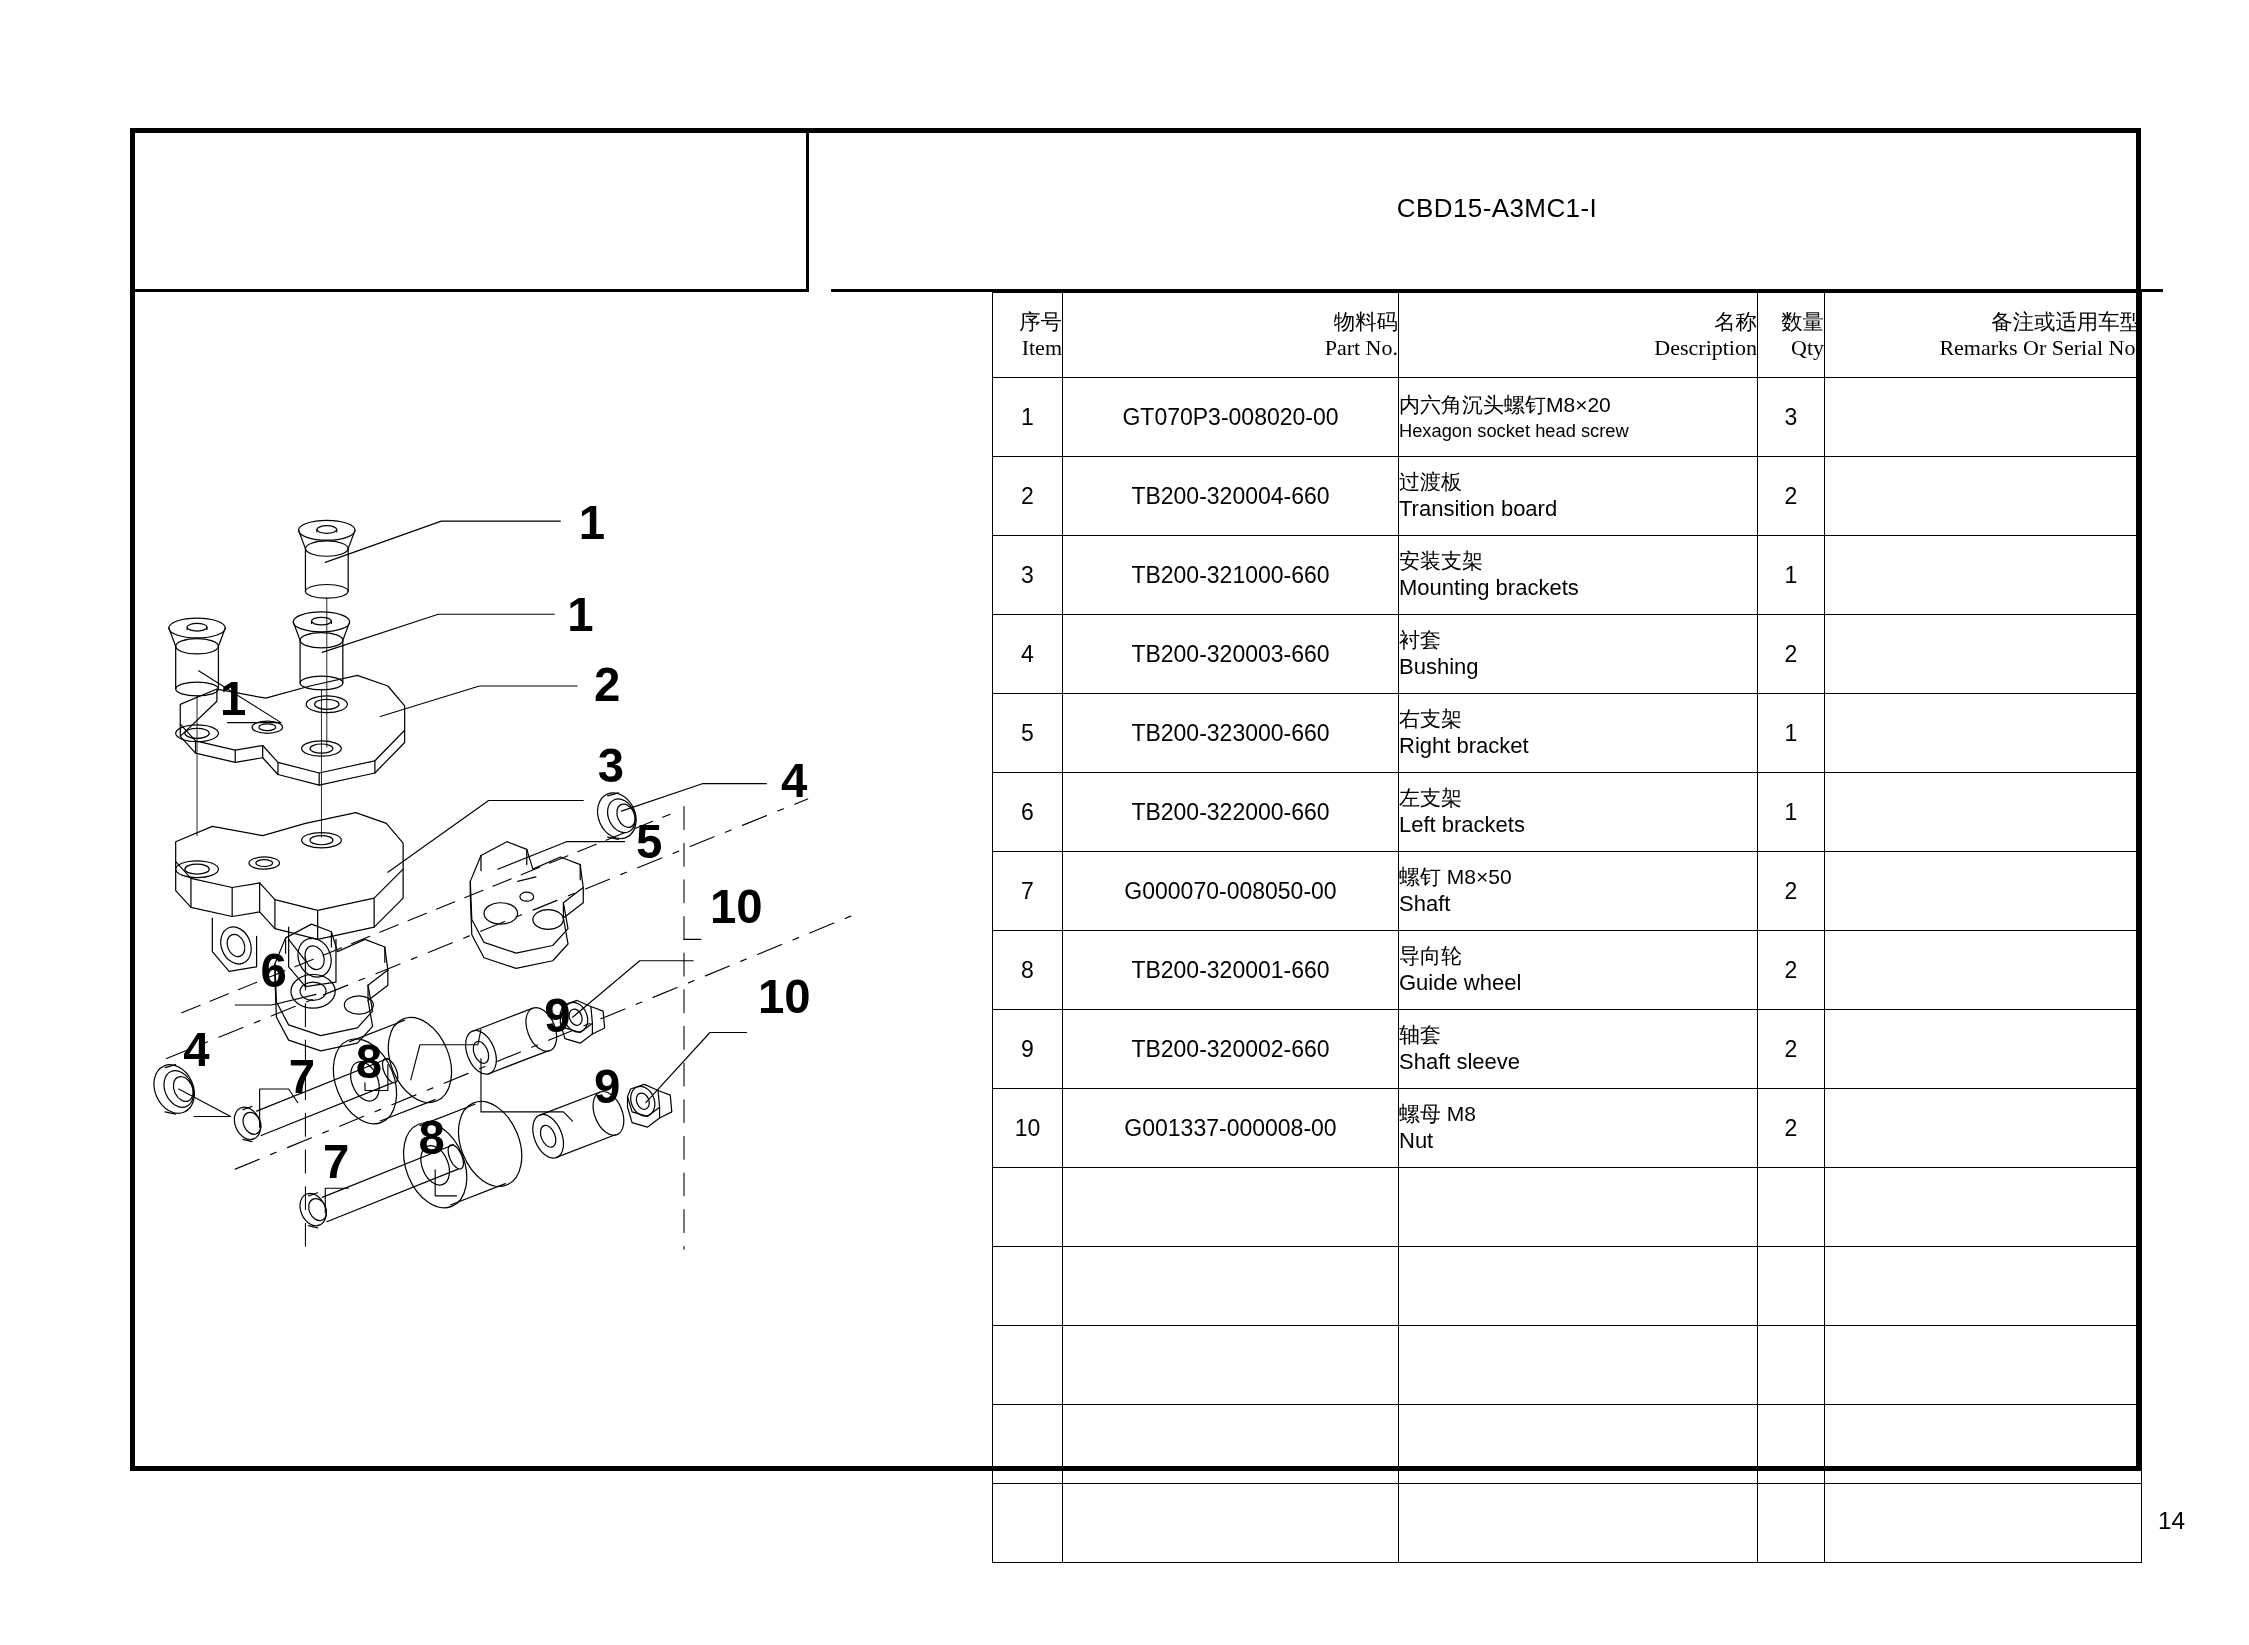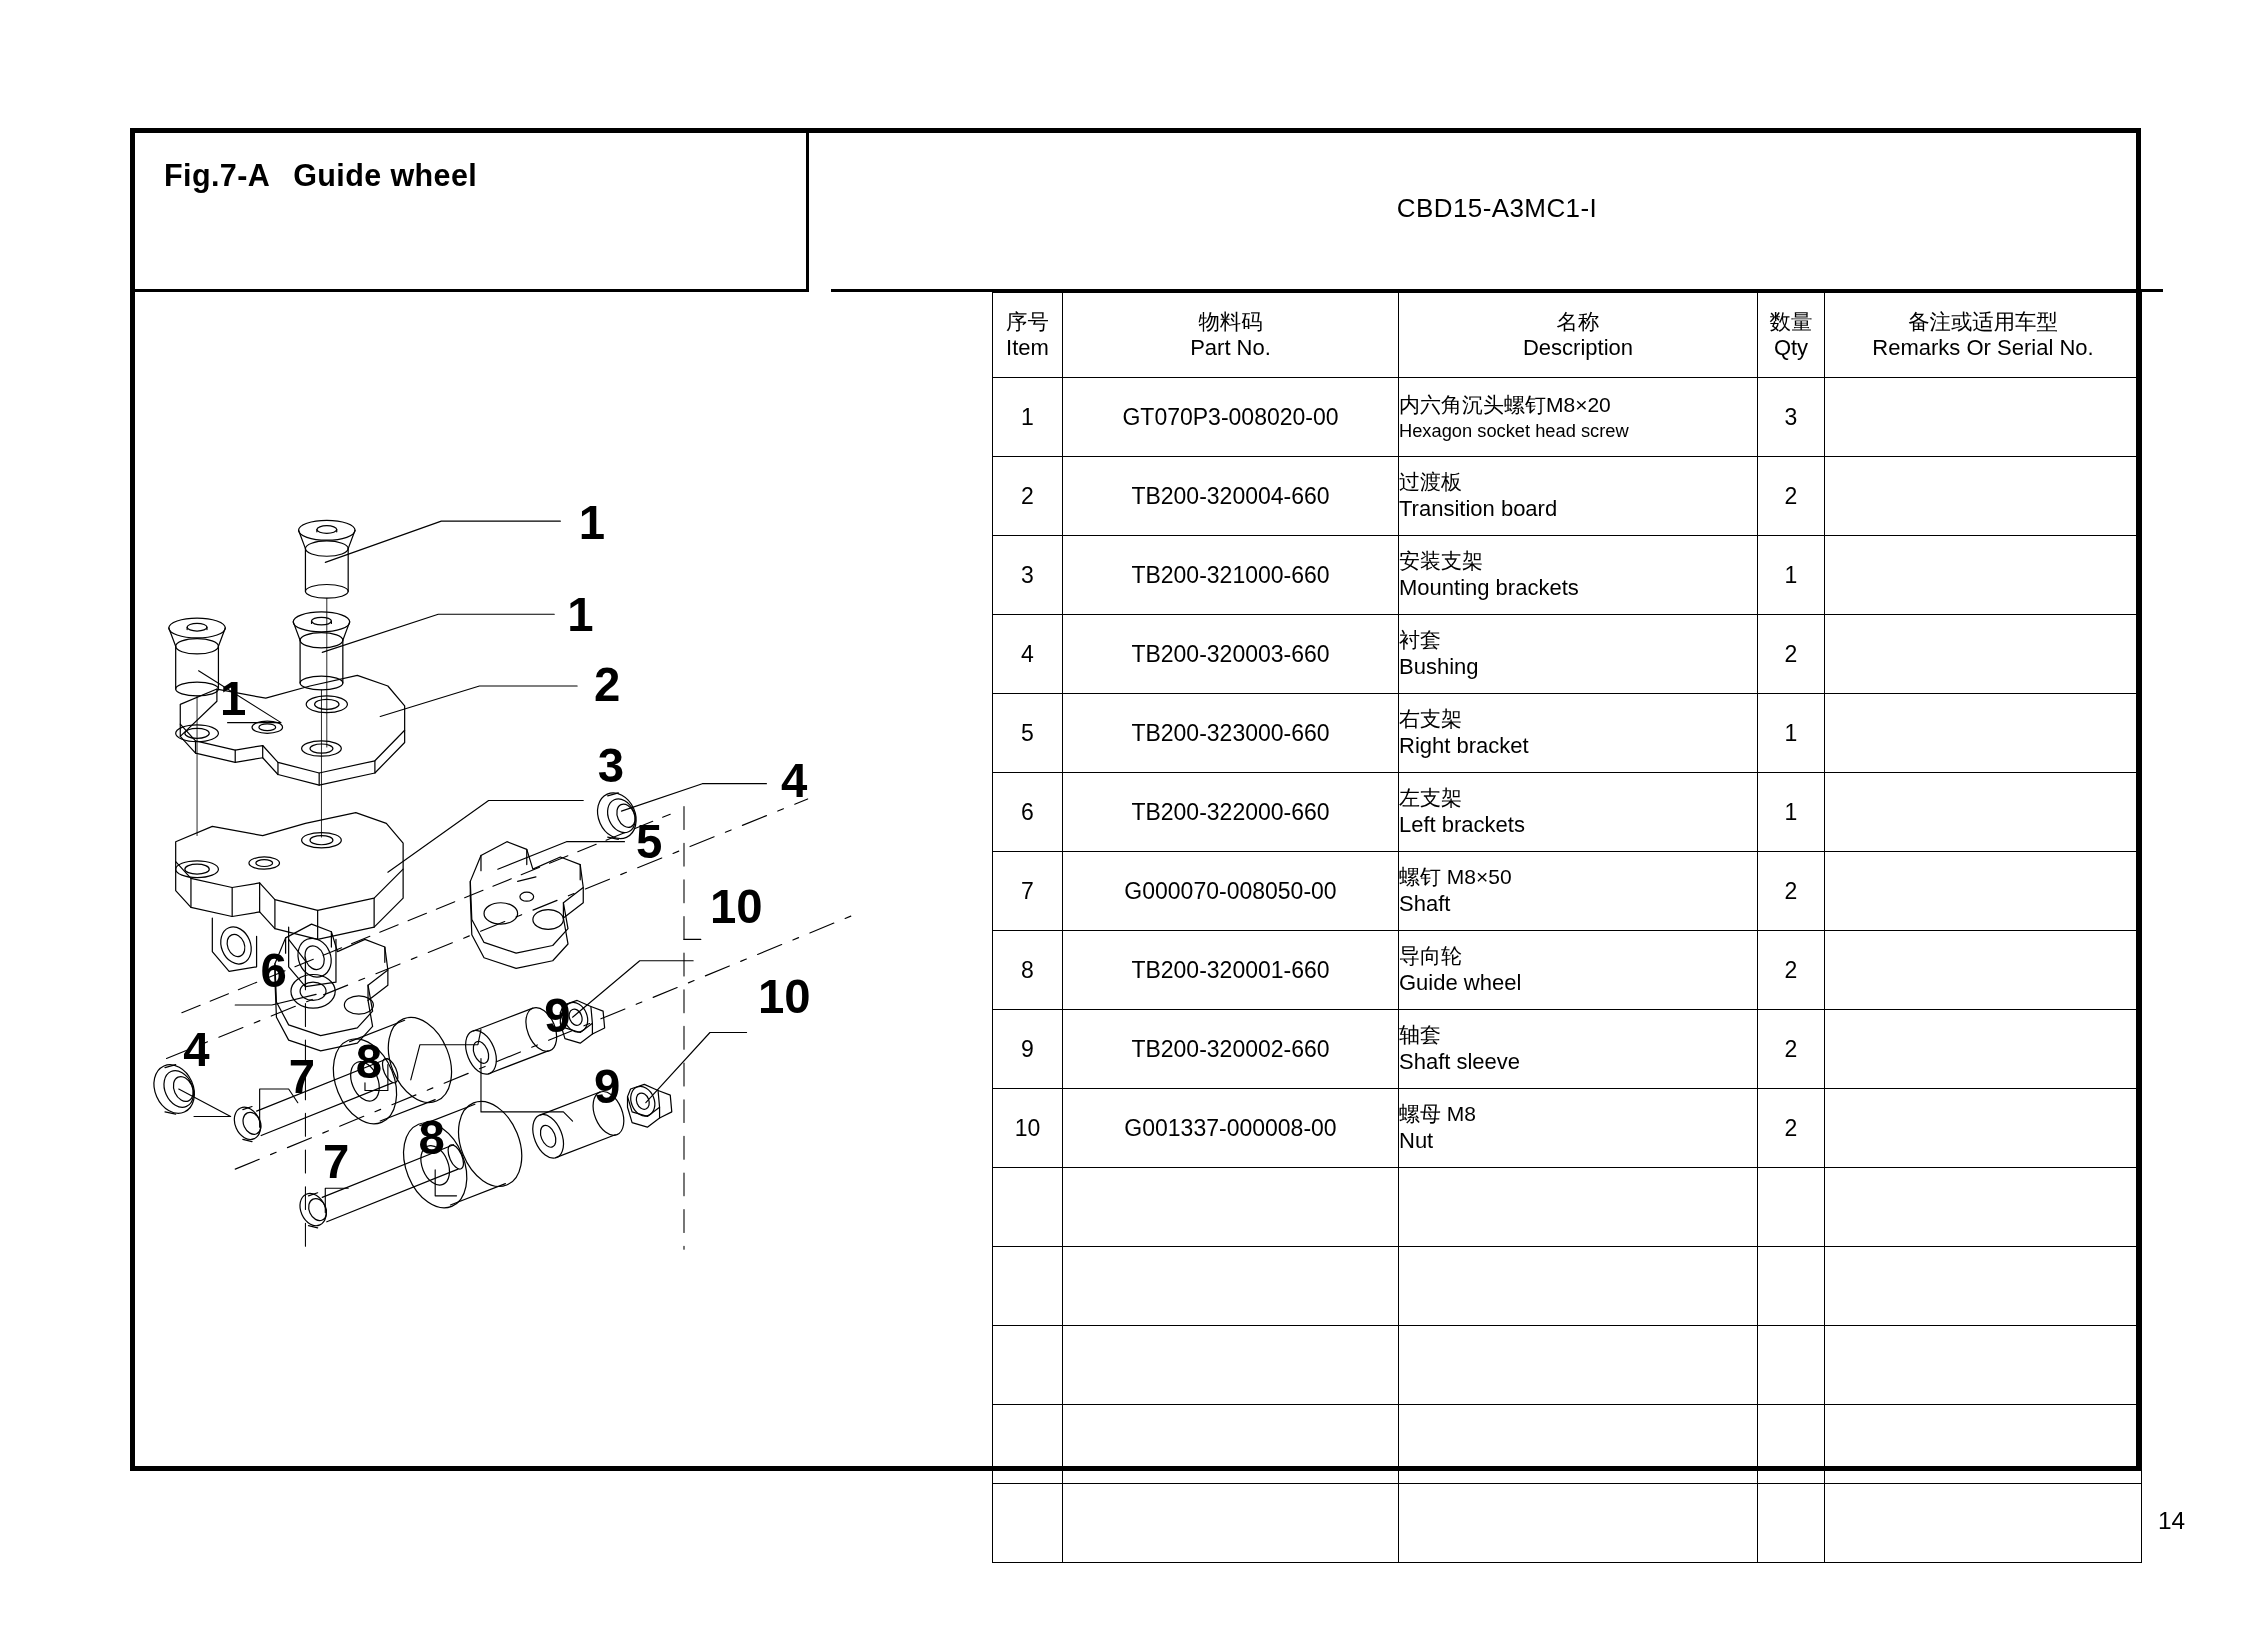--- a/index.html
+++ b/index.html
@@ -83,22 +83,23 @@
     box-sizing: border-box;
   }
   .col-item  { width: 70px;  }
   .col-part  { width: 336px; }
   .col-desc  { width: 359px; }
   .col-qty   { width: 67px;  }
   .col-rmk   { width: 317px; }
 
   thead td {
     height: 85px;
-    text-align: center;
+    text-align: right;
     line-height: 1.22;
+    font-family: Liberation Serif, serif;
   }
   .hdr-cn { font-size: 21.4px; display: block; }
   .hdr-en { font-size: 22px; display: block; }
 
   tbody td { height: 79px; }
   .cell-item { text-align: center; font-size: 23px; }
   .cell-part { text-align: center; font-size: 23px; padding-left: 12.2px; }
   .cell-qty  { text-align: center; font-size: 23px; }
   .cell-desc { text-align: left; padding-left: 10.7px; line-height: 1.26; }
   .desc-cn { display: block; font-size: 21px; }
@@ -125,23 +126,20 @@
   }
   #diagram-svg { display: block; }
   .cl { font-family: "Liberation Sans", sans-serif; font-size: 62px; font-weight: bold; fill:#000; }
 </style>
 </head>
 <body>
 
 <div id="sheet-frame"></div>
 
 <div id="title-block">
-  <div class="title-line" id="title-en">
-    <span>Fig.7-A</span><span class="ttl-gap"></span><span>Guide wheel</span>
-  </div>
 </div>
 
 <div id="model-header">
   <div id="model-text">CBD15-A3MC1-I</div>
 </div>
 
 <table id="parts-table">
   <colgroup>
     <col class="col-item">
       <col class="col-part">

